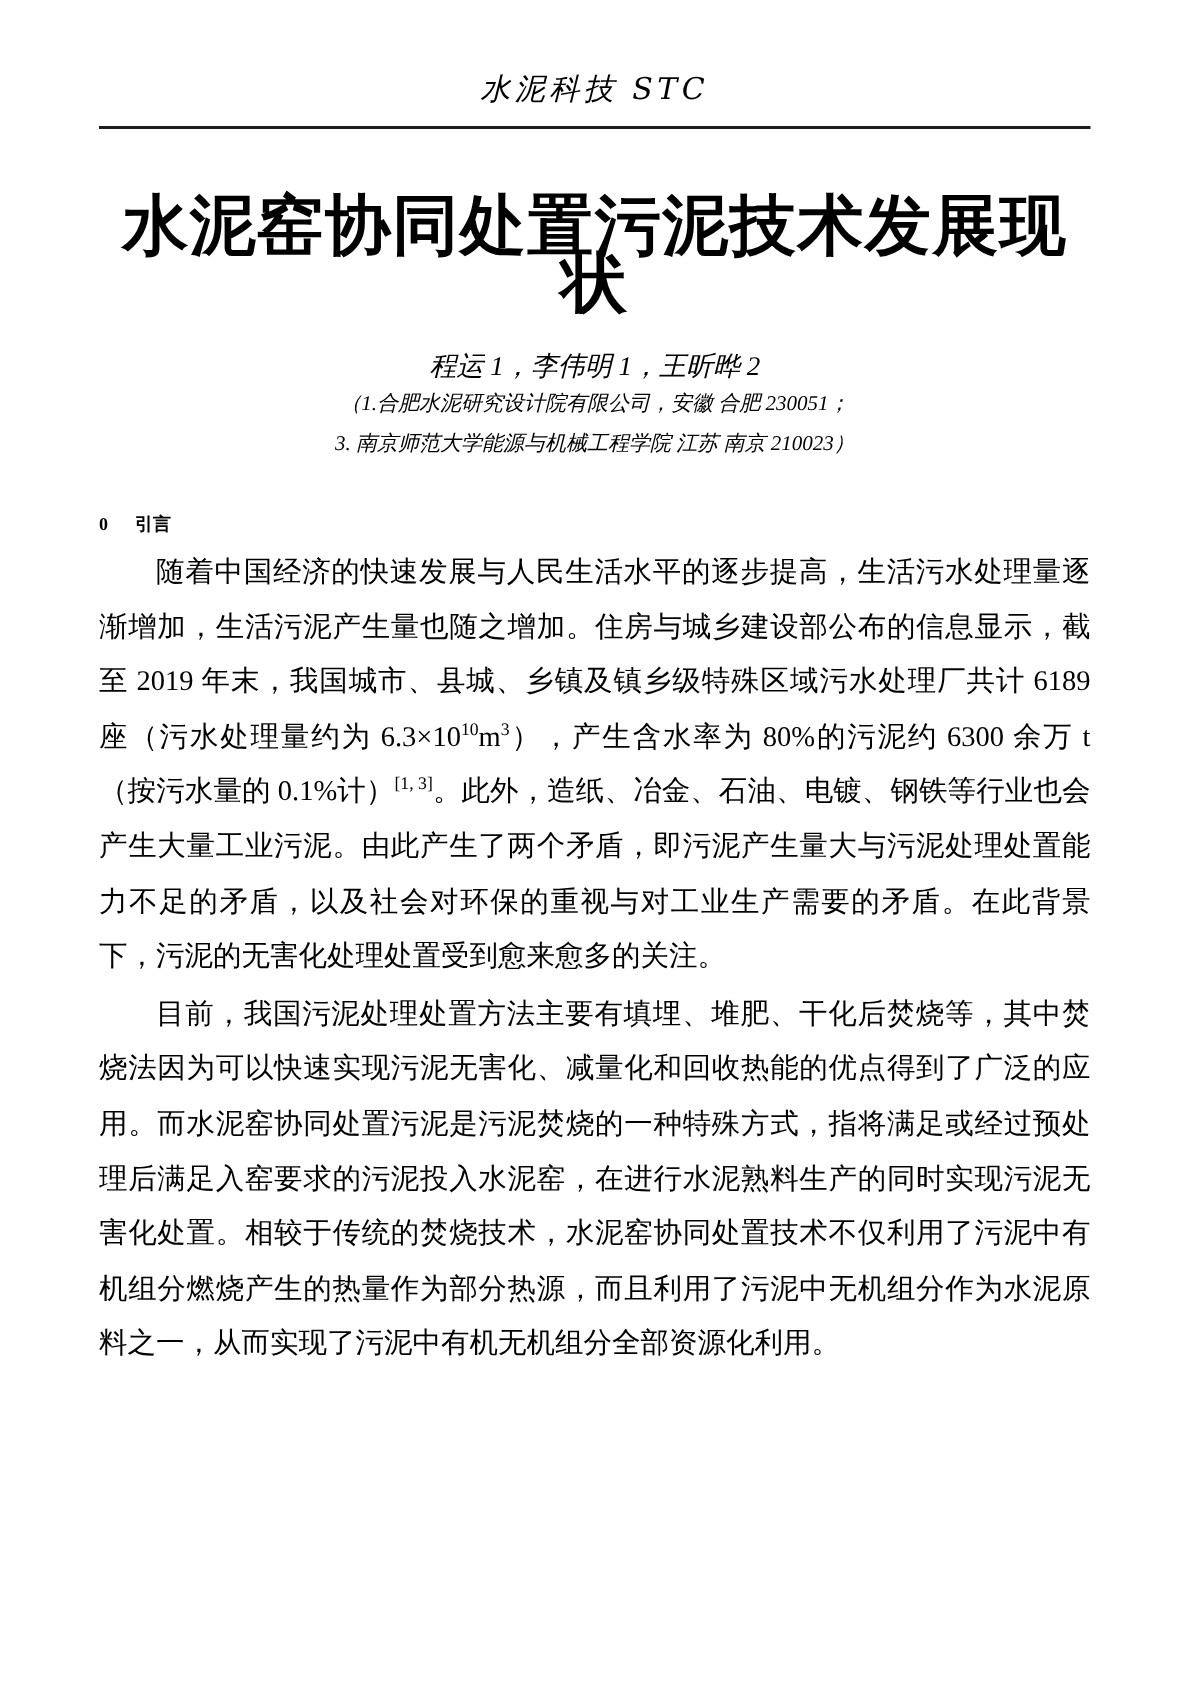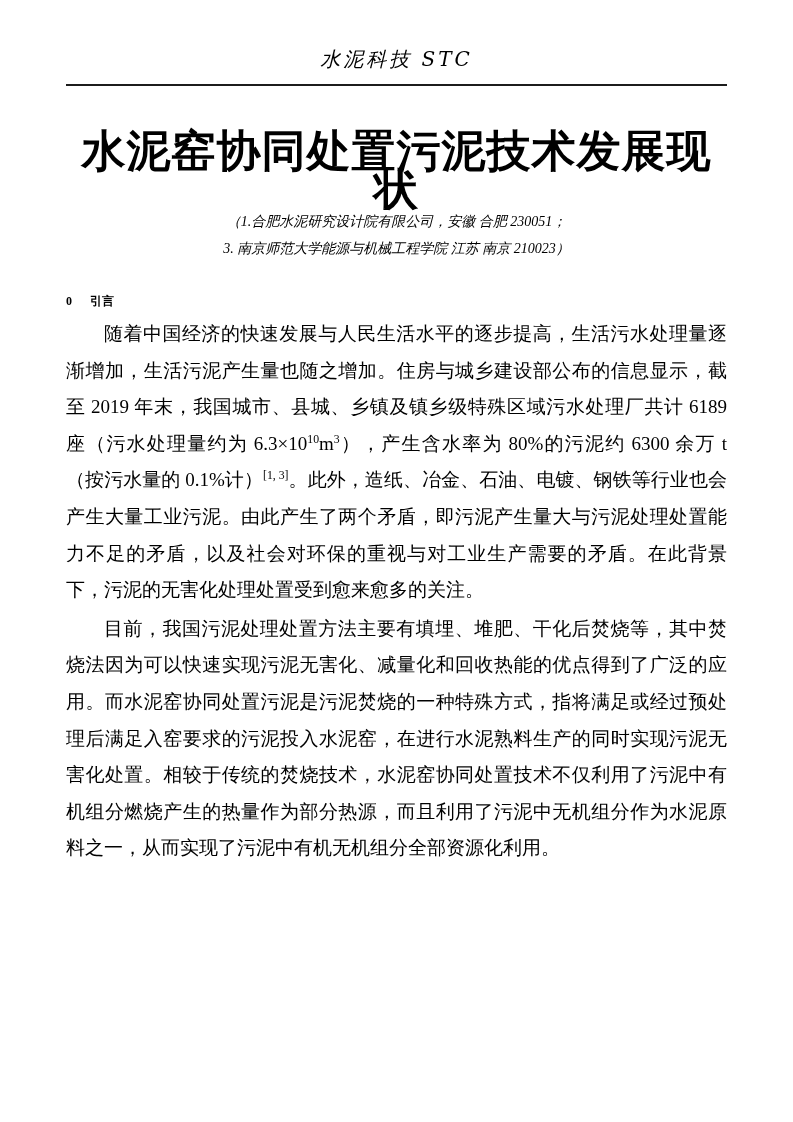--- a/index.html
+++ b/index.html
@@ -107,20 +107,21 @@
 
 <div class="page">
   <div class="content">
 
     <div class="journal-header">水泥科技 STC</div>
 
     <div class="header-rule"></div>
 
     <h1 class="paper-title">水泥窑协同处置污泥技术发展现状</h1>
 
+    <div class="authors-line">程运 1，李伟明 1，王昕晔 2</div>
 
     <div class="affiliation">（1.合肥水泥研究设计院有限公司，安徽 合肥 230051；</div>
 
     <div class="affiliation">3. 南京师范大学能源与机械工程学院 江苏 南京 210023）</div>
 
     <h2 class="section-heading">
       <span class="section-num">0</span><span>引言</span>
     </h2>
 
     <p class="body-para"><span>随着中国经济的快速发展与人民生活水平的逐步提高，生活污水处理量逐渐增加，生活污泥产生量也随之增加。住房与城乡建设部公布的信息显示，截至 2019 年末，我国城市、县城、乡镇及镇乡级特殊区域污水处理厂共计 6189 座（污水处理量约为 6.3×10</span><sup>10</sup><span>m</span><sup>3</sup><span>），产生含水率为 80%的污泥约 6300 余万 t（按污水量的 0.1%计）</span><sup>[1, 3]</sup><span>。此外，造纸、冶金、石油、电镀、钢铁等行业也会产生大量工业污泥。由此产生了两个矛盾，即污泥产生量大与污泥处理处置能力不足的矛盾，以及社会对环保的重视与对工业生产需要的矛盾。在此背景下，污泥的无害化处理处置受到愈来愈多的关注。</span></p>

